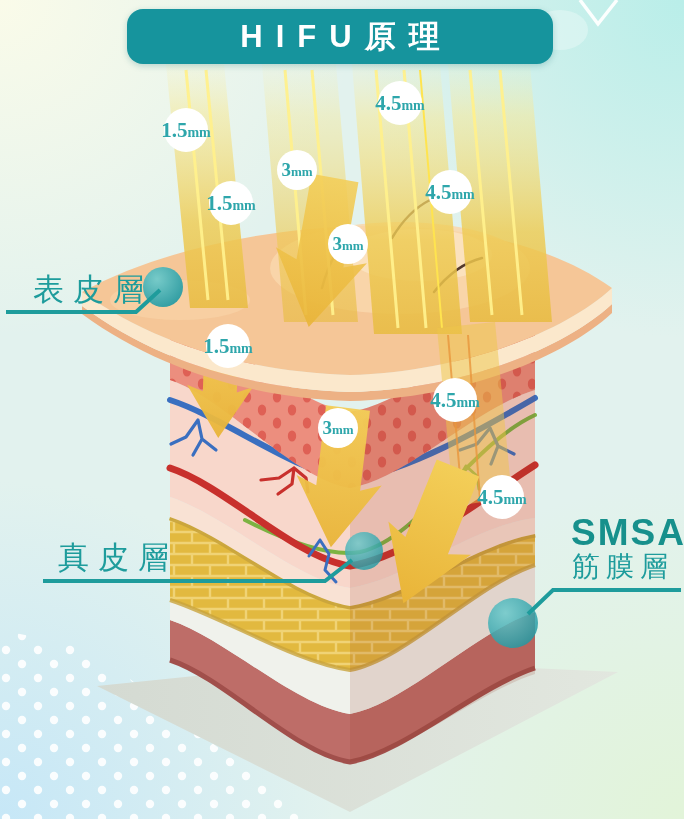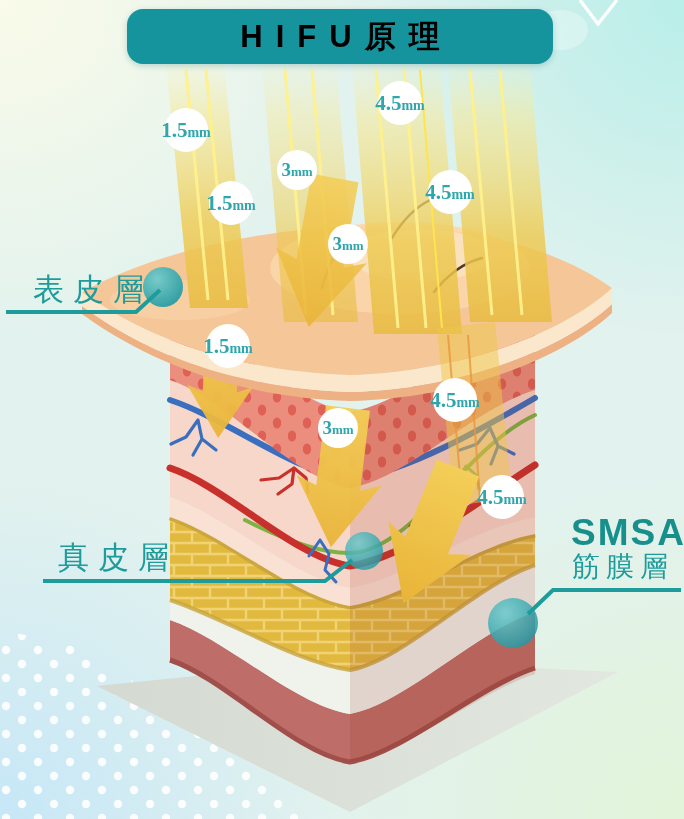--- a/index.html
+++ b/index.html
@@ -13,21 +13,21 @@
       radial-gradient(ellipse 65% 55% at 0% 100%, #C6E7F7 0%, rgba(198,231,247,0) 75%),
       radial-gradient(ellipse 70% 55% at 100% 100%, #E2F4D9 0%, rgba(226,244,217,0) 75%);
   }
   .title-banner{
     position:absolute;left:127px;top:9px;width:426px;height:55px;
     background:#16949D;border-radius:16px;
     display:flex;align-items:center;justify-content:center;
     box-shadow:0 2px 6px rgba(20,110,120,.25);
   }
   .title-banner span{
-    color:#000000;font-size:31px;font-weight:bold;letter-spacing:13px;padding-left:13px;
+    color:#ffffff;font-size:31px;font-weight:bold;letter-spacing:13px;padding-left:13px;
   }
   svg{position:absolute;left:0;top:0;}
   .cjk-label{fill:#1E9C9C;font-size:31px;letter-spacing:9px;font-family:"Liberation Sans","DejaVu Sans",sans-serif;}
   .smas-title{fill:#17908C;font-size:37px;font-weight:bold;letter-spacing:2px;font-family:"Liberation Sans","DejaVu Sans",sans-serif;}
   .smas-sub{fill:#1E9C9C;font-size:28px;letter-spacing:6px;font-family:"Liberation Sans","DejaVu Sans",sans-serif;}
   .badge-value{fill:#2EA6AB;font-size:21px;font-weight:bold;font-family:"Liberation Serif","DejaVu Serif",serif;}
   .badge-unit{fill:#2EA6AB;font-size:14px;font-weight:bold;font-family:"Liberation Serif","DejaVu Serif",serif;}
   .badge-value-sm{fill:#2EA6AB;font-size:19px;font-weight:bold;font-family:"Liberation Serif","DejaVu Serif",serif;}
   .badge-unit-sm{fill:#2EA6AB;font-size:13px;font-weight:bold;font-family:"Liberation Serif","DejaVu Serif",serif;}
   .pointer{stroke:#1E9C9C;stroke-width:4;fill:none;}

